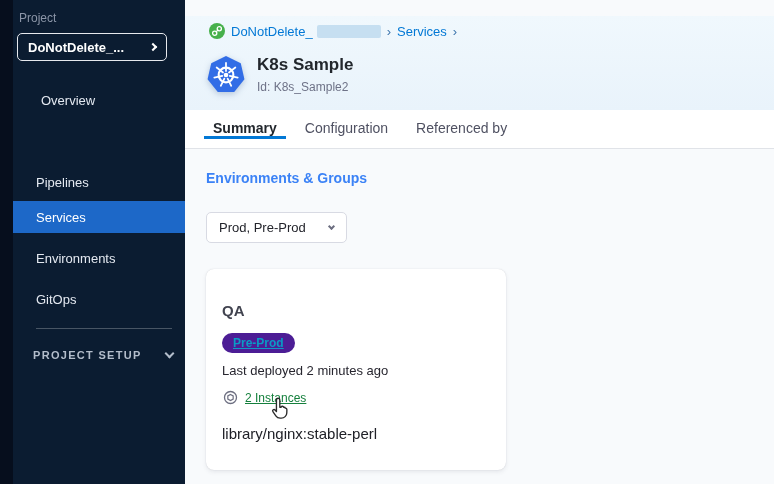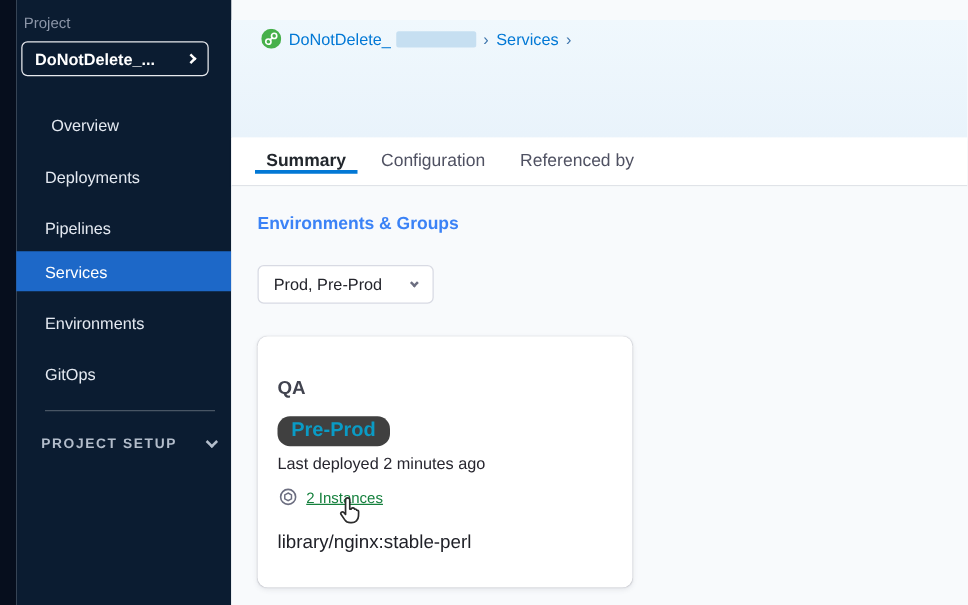--- a/index.html
+++ b/index.html
@@ -59,22 +59,22 @@
   .env-dropdown { position:absolute; left:21px; top:63px; width:141px; height:31px;
       background:#fff; border:1px solid #d8dae3; border-radius:5px; display:flex;
       align-items:center; padding:0 12px; cursor:pointer;justify-content:flex-end; }
   .env-dropdown .dd-text { flex:1; font-size:13px; color:#23242b; }
   .env-dropdown .chev { border-color:#6c6e80; width:5px; height:5px; margin-top:-3px; }
 
   .env-card { position:absolute; left:21px; top:120px; width:300px; height:201px;
       background:#fff; border-radius:8px; box-shadow:0 0 1px rgba(40,41,61,.2), 0 2px 4px rgba(96,97,112,.12); }
   .card-env-name { position:absolute; left:16px; top:33px; font-size:15px; font-weight:bold;
       color:#41434f; }
-  .badge { position:absolute; left:16px; top:64px; background:#404040; color:#0a9bc5;
-      font-size:16px; font-weight:bold; padding:3px 11px; border-radius:10px; }
+  .badge { position:absolute; left:16px; top:64px; background:#4c1d95; color:#0a9bc5;
+      font-size:12px; font-weight:bold; padding:3px 11px; border-radius:10px;text-decoration:underline; }
   .deploy-text { position:absolute; left:16px; top:94px; font-size:13px; color:#27262f; }
   .instances-row { position:absolute; left:17px; top:121px; display:flex; align-items:center; }
   .instances-icon { width:15px; height:15px; }
   .instances-link { margin-left:7px; font-size:12px; color:#15803d; text-decoration:underline;
       cursor:pointer; }
   .artifact-text { position:absolute; left:16px; top:156px; font-size:15px; color:#202128; }
   .cursor-hand { position:absolute; left:62px; top:127px; width:27px; height:27px; z-index:5;
       pointer-events:none; }
 </style>
 </head>
@@ -85,23 +85,20 @@
   <div class="module-strip"></div>
   <nav class="sidebar">
     <div class="project-label">Project</div>
     <div class="project-selector">
       <span class="sel-text">DoNotDelete_...</span>
       <span class="chev right"></span>
     </div>
 
     <div class="nav-item" style="top:84px;padding-left:28px;">
         <span>Overview</span>
-      </div>
-    <div class="nav-item" style="top:125px;">
-        <span>Deployments</span>
       </div>
     <div class="nav-item" style="top:166px;">
         <span>Pipelines</span>
       </div>
     <div class="nav-item selected" style="top:201px;">
         <span>Services</span>
       </div>
     <div class="nav-item" style="top:242px;">
         <span>Environments</span>
       </div>
@@ -128,20 +125,40 @@
             <path d="M7.1 8.9 L8.9 7.1"></path>
           </g>
         </svg>
         <span class="crumb-link">DoNotDelete_</span>
         <span class="redact"></span>
         <span class="crumb-sep">›</span>
         <span class="crumb-link">Services</span>
         <span class="crumb-sep">›</span>
       </div>
 
+      <div class="title-row">
+        <svg class="k8s-icon" viewBox="0 0 36 36">
+          <polygon points="18,1 31.3,7.4 34.6,21.8 25.4,33.3 10.6,33.3 1.4,21.8 4.7,7.4" fill="#326de6"></polygon>
+          <circle cx="18" cy="18" r="6.6" fill="none" stroke="#ffffff" stroke-width="1.9"></circle>
+          <g stroke="#ffffff" stroke-width="1.6" stroke-linecap="round">
+            <line x1="18" y1="14.5" x2="18" y2="7.2"></line>
+            <line x1="20.7" y1="15.8" x2="26.4" y2="11.3"></line>
+            <line x1="21.4" y1="18.8" x2="28.5" y2="20.4"></line>
+            <line x1="19.5" y1="21.2" x2="22.7" y2="27.7"></line>
+            <line x1="16.5" y1="21.2" x2="13.3" y2="27.7"></line>
+            <line x1="14.6" y1="18.8" x2="7.5" y2="20.4"></line>
+            <line x1="15.3" y1="15.8" x2="9.6" y2="11.3"></line>
+          </g>
+          <circle cx="18" cy="18" r="2.1" fill="#ffffff"></circle>
+        </svg>
+        <div class="title-stack">
+          <div class="page-title">K8s Sample</div>
+          <div class="page-id">Id: K8s_Sample2</div>
+        </div>
+      </div>
     </div>
 
     <div class="tabbar">
       <div class="tab active">Summary</div>
       <div class="tab">Configuration</div>
       <div class="tab">Referenced by</div>
     </div>
 
     <div class="content">
       <div class="section-title">Environments &amp; Groups</div>

